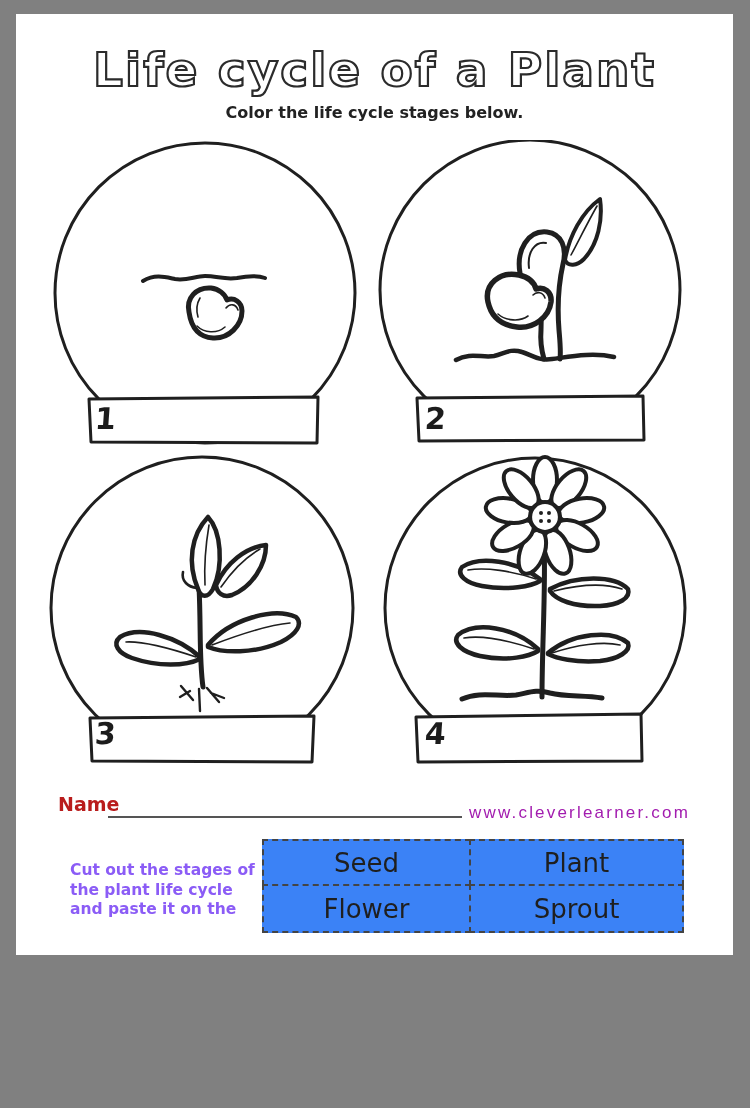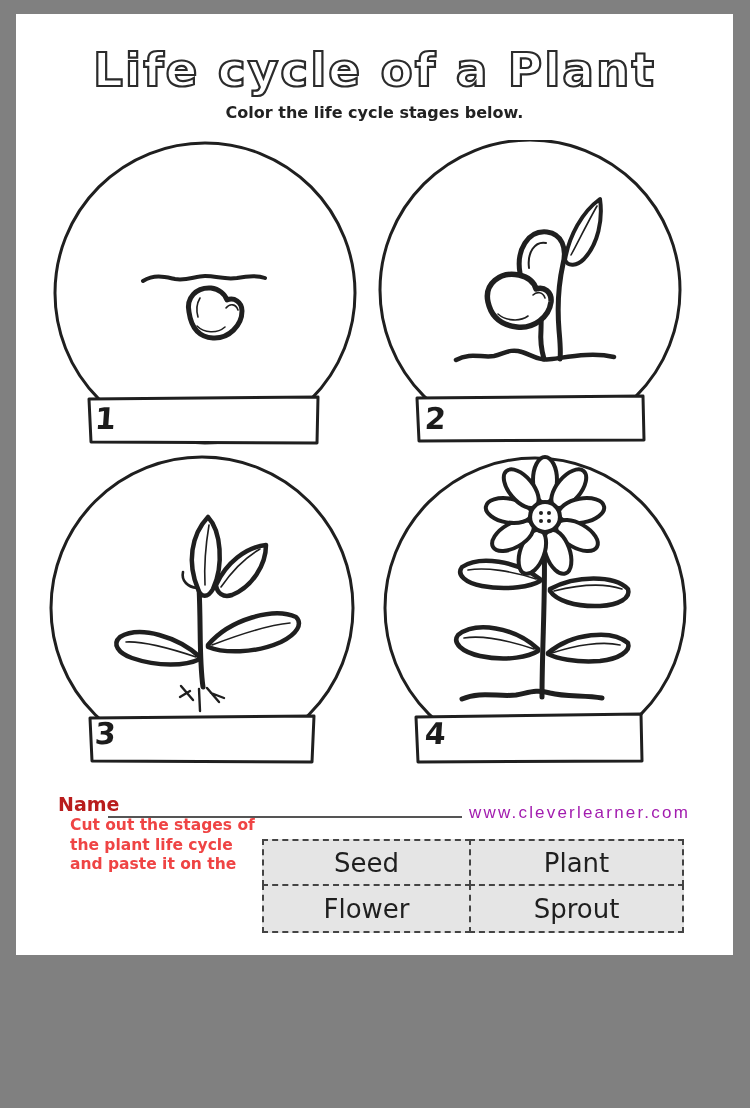--- a/index.html
+++ b/index.html
@@ -31,31 +31,31 @@
                   transform:skewX(-4deg); }
 
   .name-label { position:absolute; left:42px; top:779px; font-size:19px;
                 font-weight:600; color:#b91c1c; }
   .name-line  { position:absolute; left:92px; top:802px; width:354px; height:0;
                 border-bottom:2px solid #555; }
   .website    { position:absolute; right:43px; top:789px; font-size:17px;
                 font-family:"Liberation Sans", sans-serif; letter-spacing:2.2px;
                 color:#a21caf; }
 
-  .instructions { position:absolute; left:54px; top:802px; width:185px;
+  .instructions { position:absolute; left:54px; top:847px; width:185px;
                   font-size:15.5px; font-weight:bold; line-height:19.5px;
-                  color:#ef4444; }
+                  color:#8b5cf6; }
   .instructions span { display:block; }
 
   .cutout-grid { position:absolute; left:247px; top:826px;
                  display:grid; grid-template-columns:207px 213px;
                  grid-template-rows:45px 47px; }
   .cutout-cell { border:2px dashed #444; margin:-1px;
                  display:flex; align-items:center; justify-content:center;
-                 font-size:26px; color:#1f1f1f; background:#e5e5e5;
+                 font-size:26px; color:#1f1f1f; background:#3b82f6;
                  font-family:"DejaVu Sans", sans-serif; }
 
   .ink { stroke:#1f1f1f; fill:none; stroke-linecap:round; stroke-linejoin:round; }
   .wfill { fill:#ffffff; }
 </style>
 </head>
 <body>
 
 <div class="page">
 

